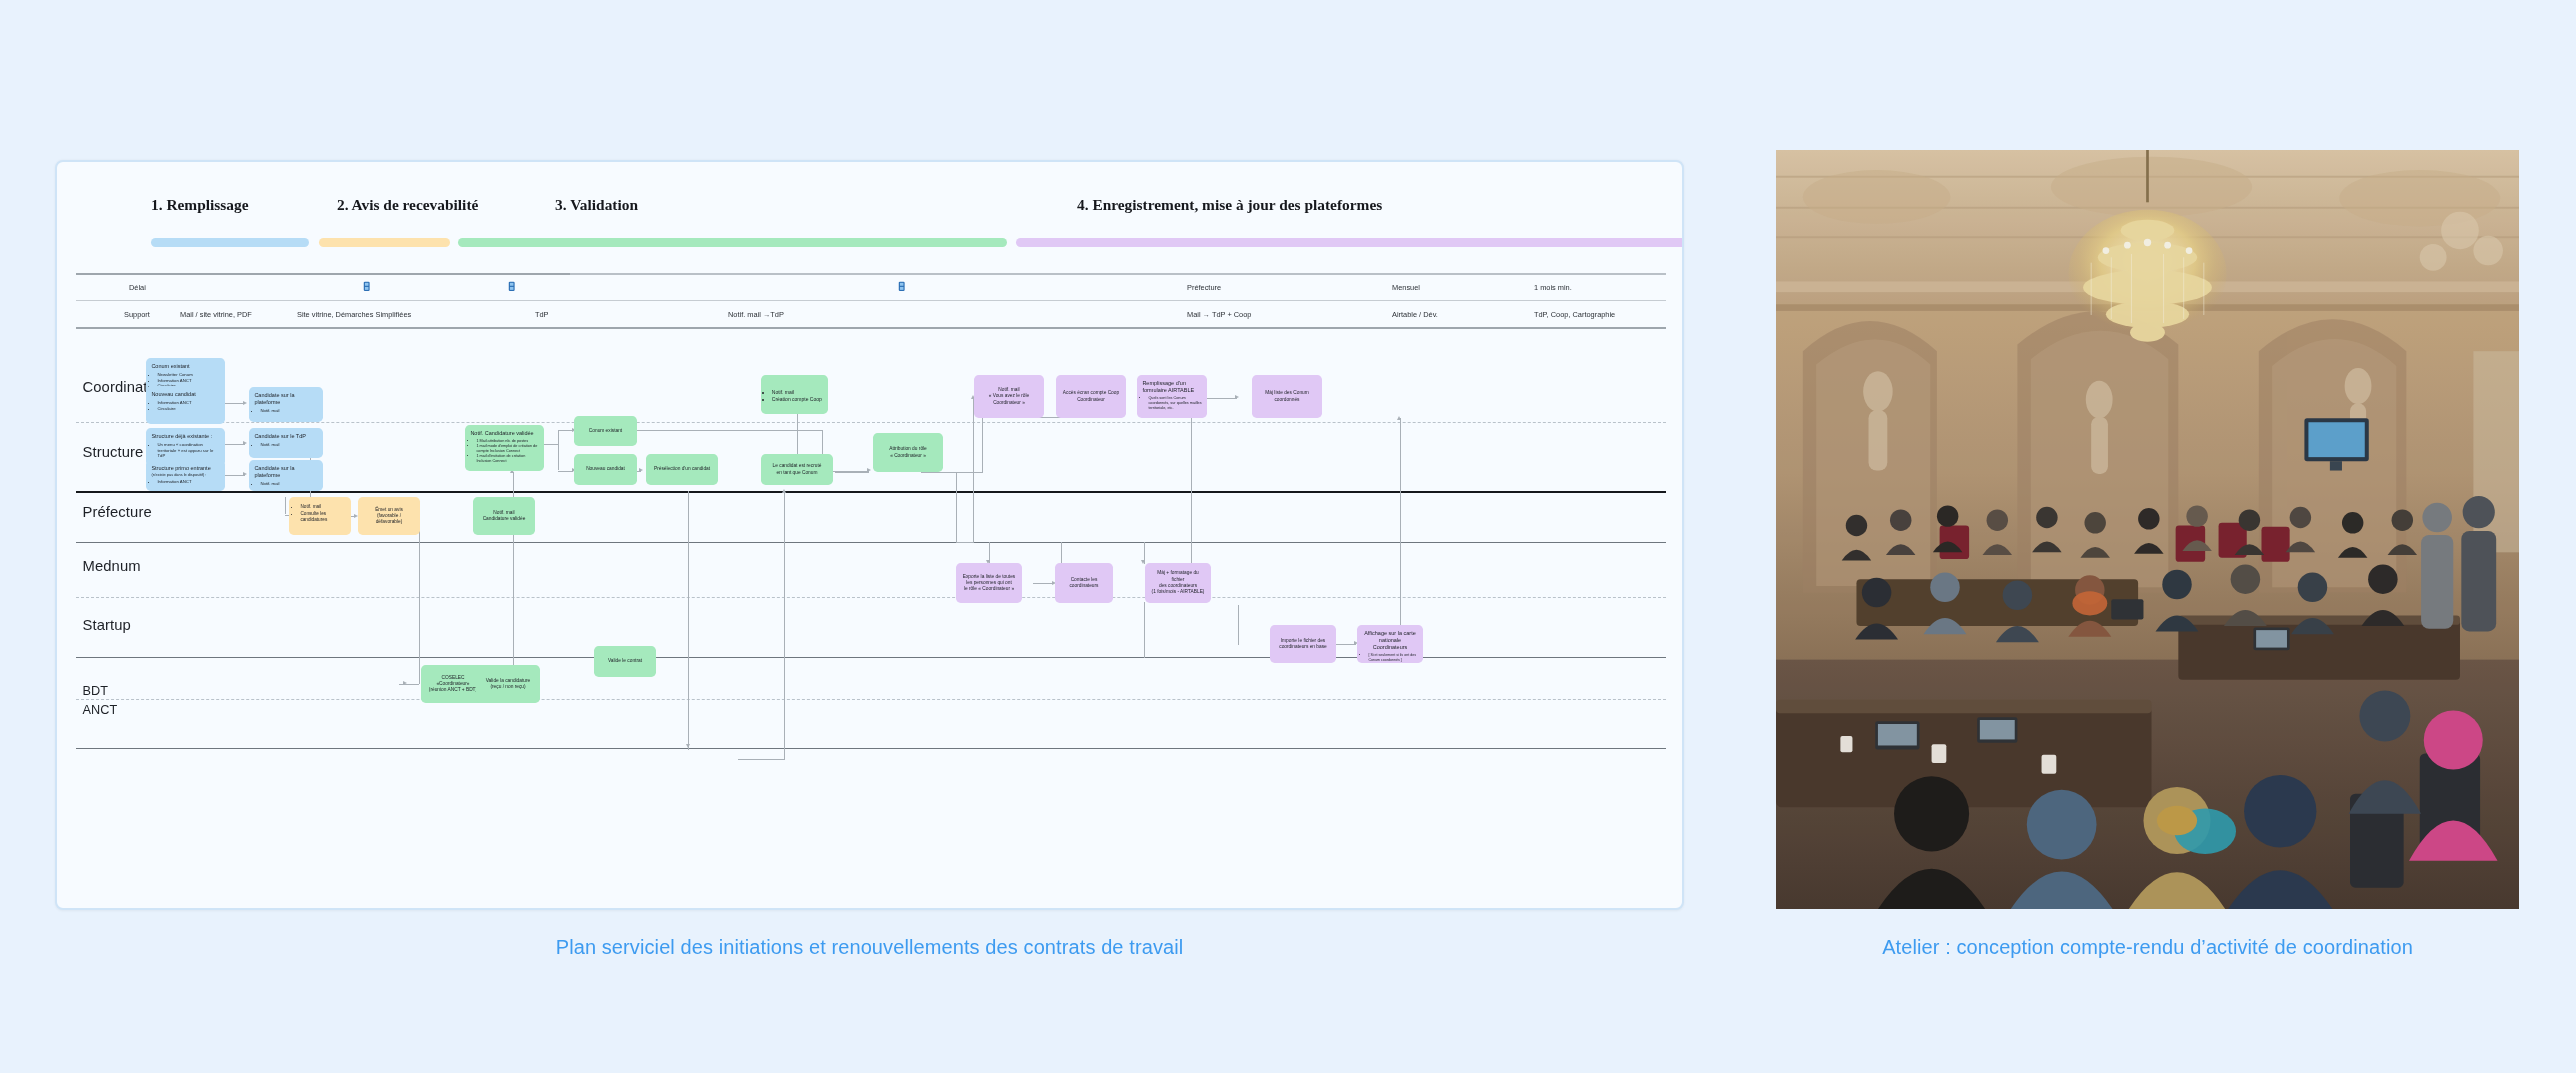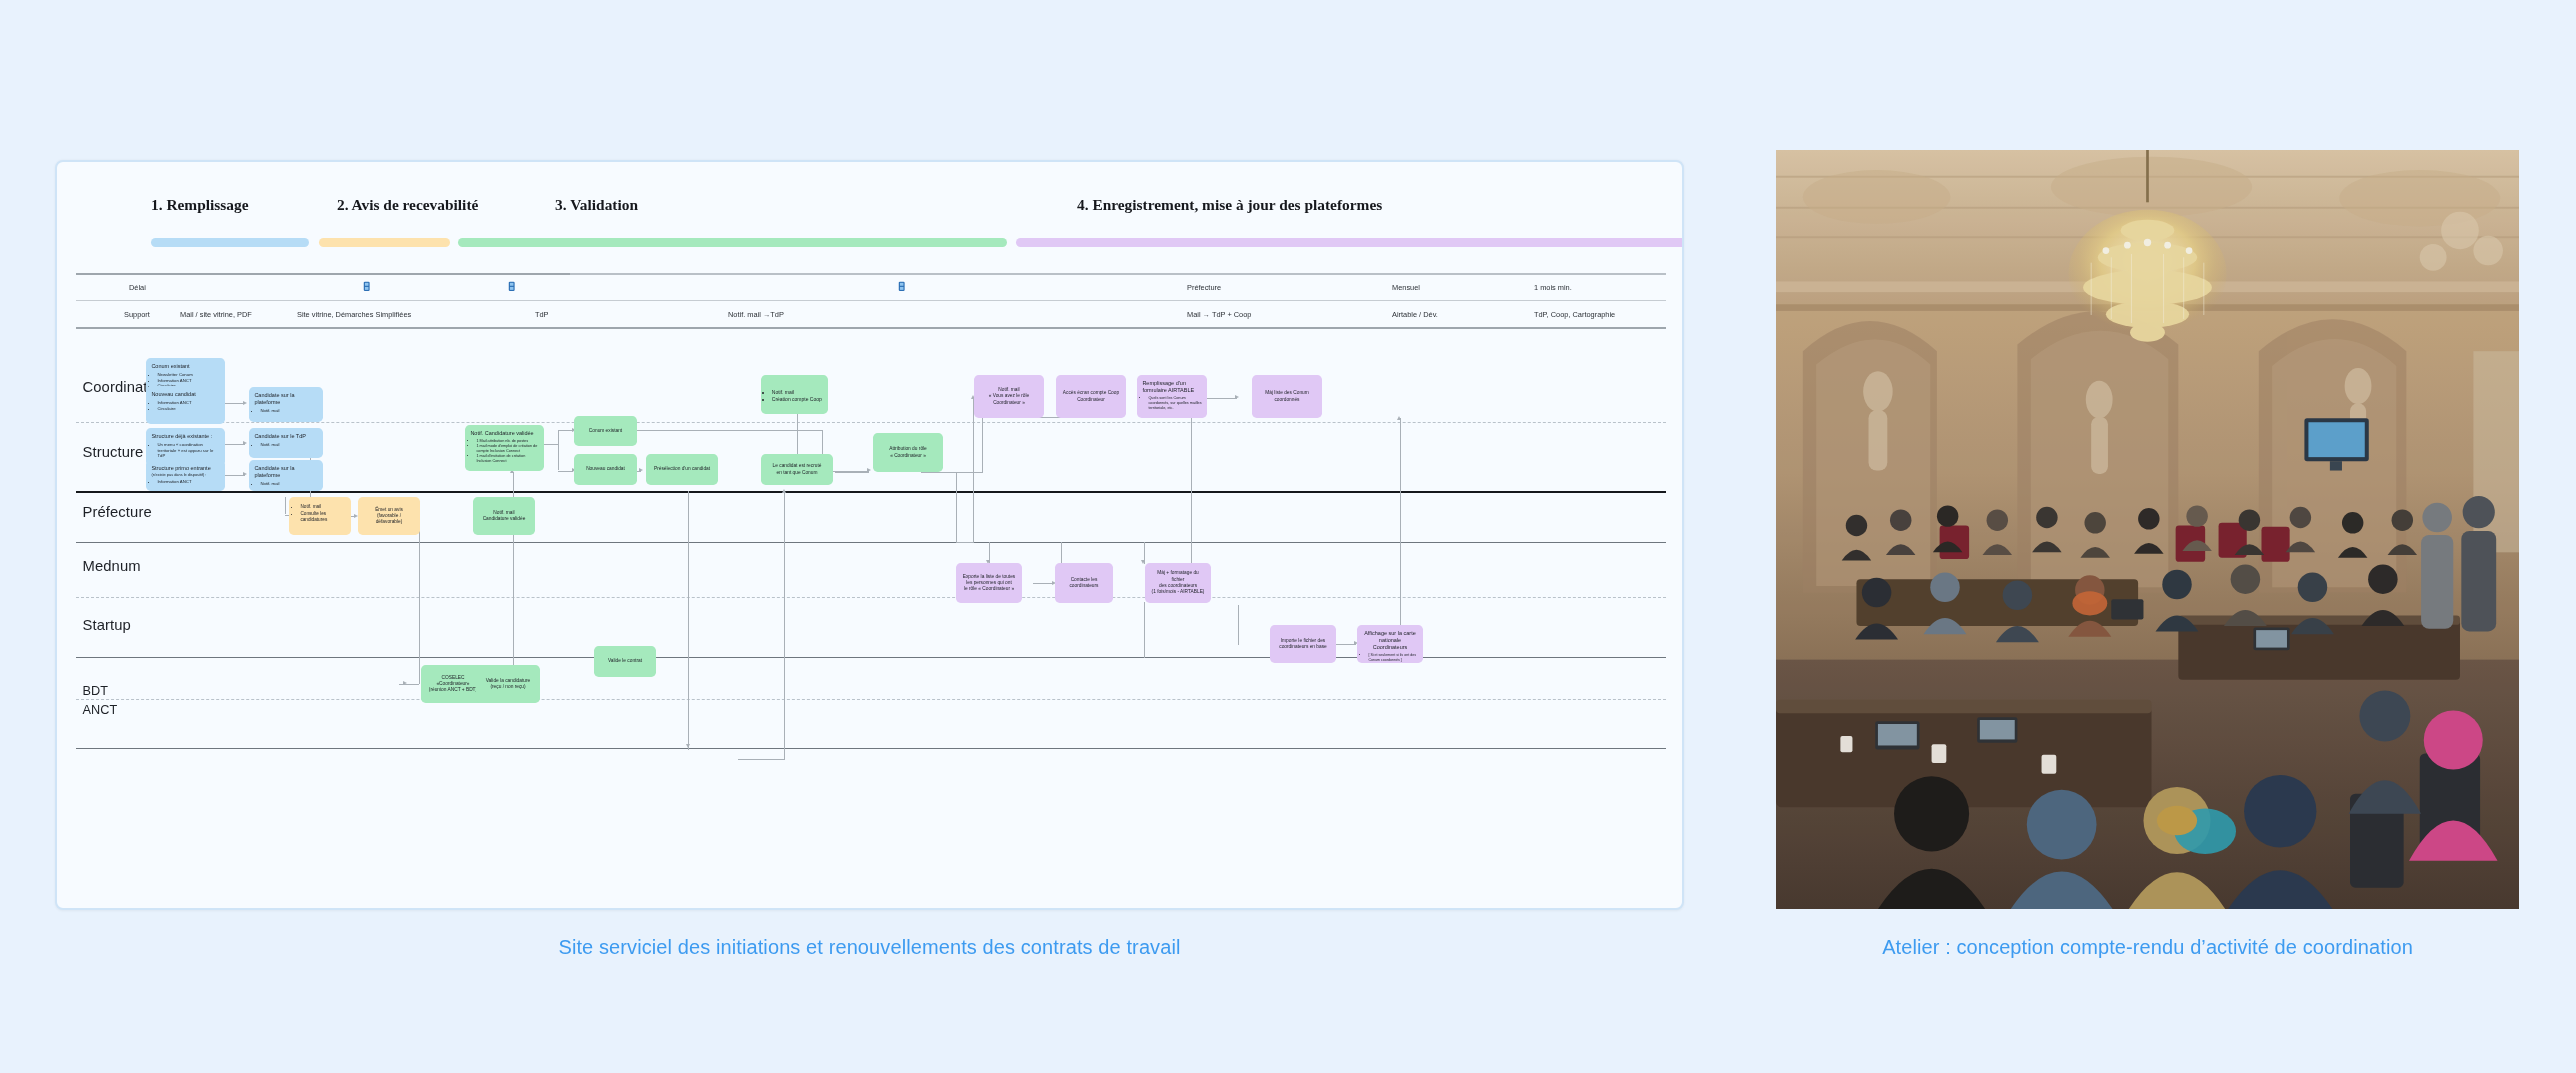--- a/index.html
+++ b/index.html
@@ -703,15 +703,15 @@
     <g opacity=".9">
       <ellipse cx="640" cy="1016" rx="46" ry="34" fill="#2fa3b8"></ellipse>
       <ellipse cx="598" cy="1000" rx="30" ry="22" fill="#c8a24a"></ellipse>
       <ellipse cx="468" cy="676" rx="26" ry="18" fill="#cf6a3a"></ellipse>
     </g>
 
     <rect x="0" y="0" width="1108" height="1132" fill="#3a2a18" opacity=".07"></rect>
   </svg>
 </div>
 
-<div class="caption" id="caption-left">Site serviciel des initiations et renouvellements des contrats de travail</div>
+<div class="caption" id="caption-left">Plan serviciel des initiations et renouvellements des contrats de travail</div>
 <div class="caption" id="caption-right">Atelier : conception compte-rendu d’activité de coordination</div>
 
 
 </body></html>

